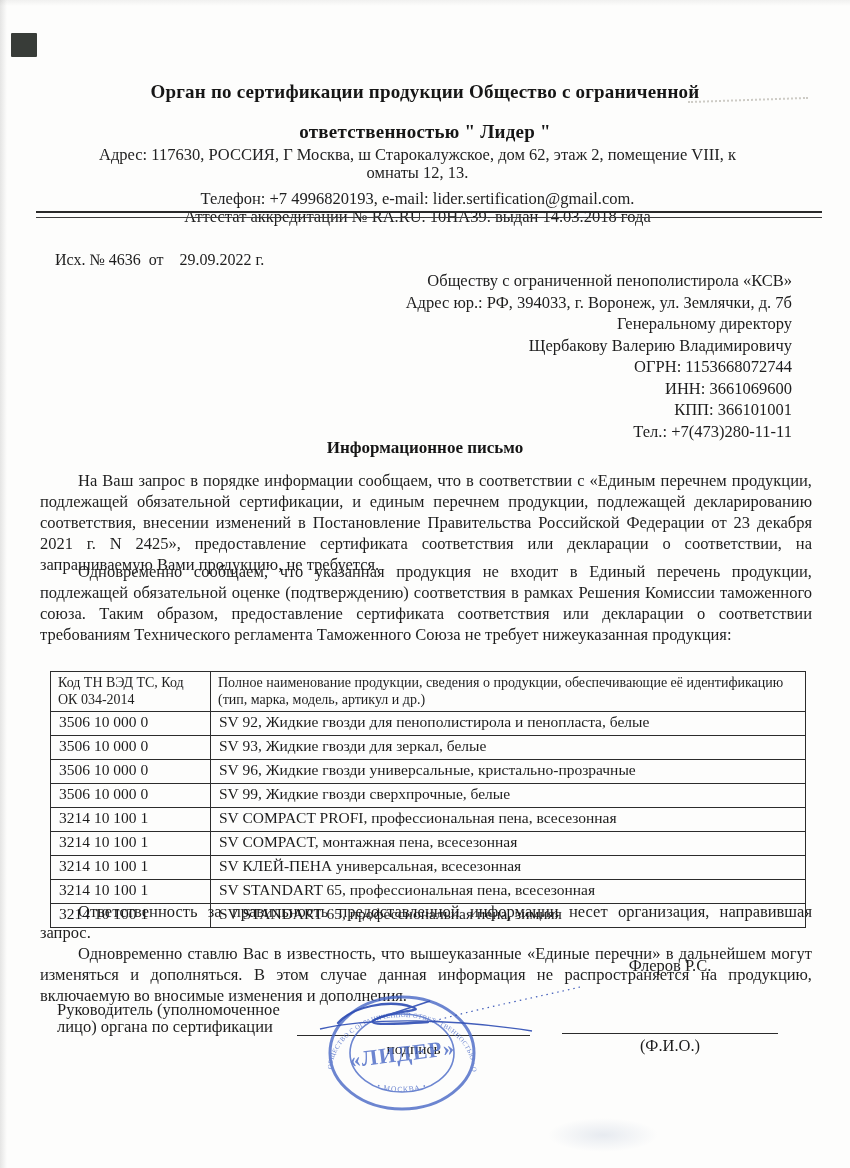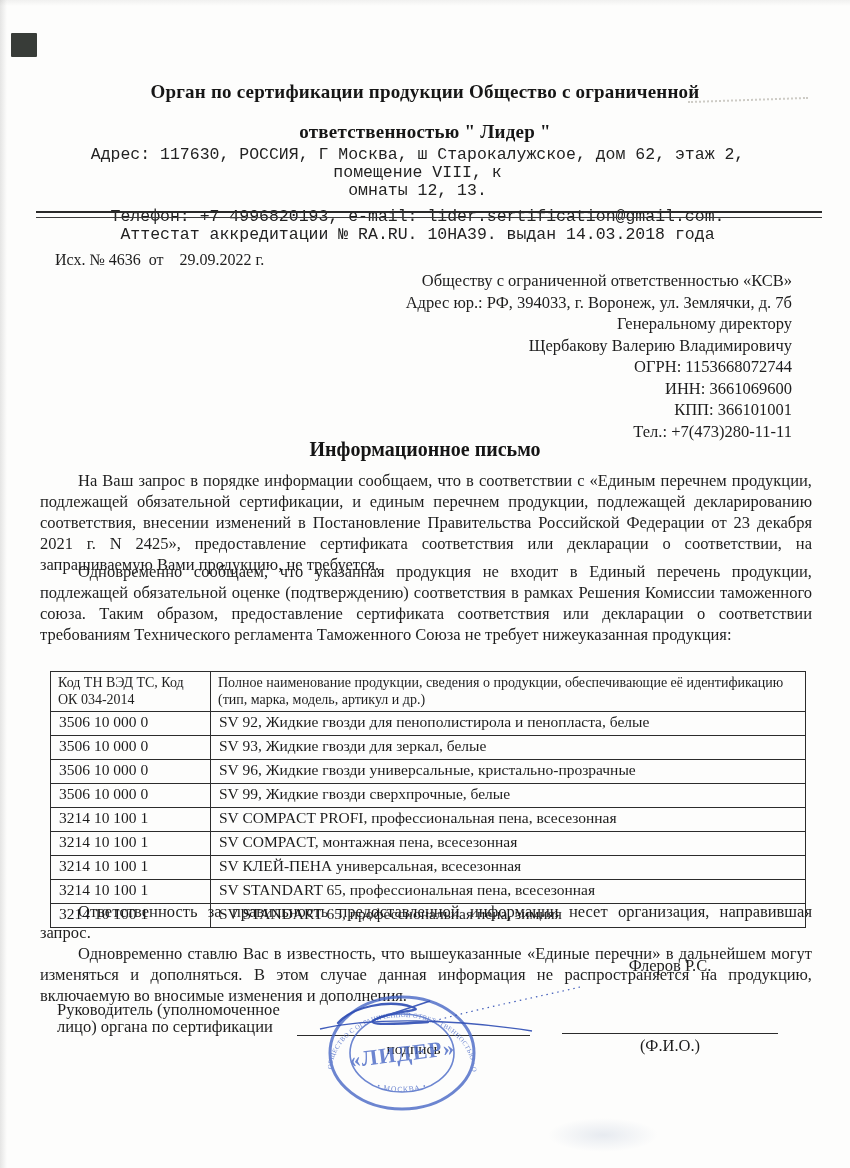--- a/index.html
+++ b/index.html
@@ -13,30 +13,30 @@
       #fdfdfc;
     overflow:hidden;
     font-family:"Liberation Serif","DejaVu Serif",serif;
     color:#1e1e1e;
   }
   .abs{position:absolute;}
   
   .org-title{left:0;right:0;top:72px;text-align:center;font-weight:bold;
     font-size:19px;line-height:40px;color:#161616;letter-spacing:.2px;}
   .org-contacts{left:60px;right:75px;top:146px;text-align:center;
-    font-size:16.5px;line-height:18px;color:#222;font-family:Liberation Mono, monospace;}
+    font-size:16.5px;line-height:18px;color:#222;}
   .org-contacts div{margin-bottom:0;}
   .org-contacts .addr2{margin-bottom:8px;}
   .rule{left:36px;width:786px;top:211px;height:4px;
     border-top:2.5px solid #2a2a2a;border-bottom:1.5px solid #3a3a3a;}
   
   .ref{left:55px;top:251px;font-size:16px;white-space:pre-wrap;color:#1d1d1d;}
   .addressee{right:58px;top:270px;text-align:right;font-size:16.5px;line-height:21.5px;color:#1d1d1d;}
   
-  .letter-title{left:0;right:0;top:438px;text-align:center;font-weight:bold;font-size:20px;color:#151515;}
+  .letter-title{left:0;right:0;top:438px;text-align:center;font-weight:bold;font-size:17px;color:#151515;}
   .para{left:40px;width:772px;font-size:16.5px;line-height:20.9px;
     text-align:justify;text-indent:38px;color:#1e1e1e;}
   .p1{top:459px;margin-top:12px;}
   .p2{top:562px;}
   .p3{top:902px;}
   .p4{top:944px;}
   
   table.products{position:absolute;left:50px;top:671px;width:756px;
     border-collapse:collapse;table-layout:fixed;border-radius:6px;}
   table.products td,table.products th{
@@ -80,21 +80,21 @@
     <div>Адрес: 117630, РОССИЯ, Г Москва, ш Старокалужское, дом 62, этаж 2, помещение VIII, к</div>
     <div class="addr2">омнаты 12, 13.</div>
     <div>Телефон: +7 4996820193, e-mail: lider.sertification@gmail.com.</div>
     <div>Аттестат аккредитации № RA.RU. 10НА39. выдан 14.03.2018 года</div>
   </div>
   <div class="abs rule"></div>
 
   <div class="abs ref">Исх. № 4636  от    29.09.2022 г.</div>
 
   <div class="abs addressee">
-    <div>Обществу с ограниченной ответственностью «КСВ»</div>
+    <div>Обществу с ограниченной пенополистирола «КСВ»</div>
     <div>Адрес юр.: РФ, 394033, г. Воронеж, ул. Землячки, д. 7б</div>
     <div>Генеральному директору</div>
     <div>Щербакову Валерию Владимировичу</div>
     <div>ОГРН: 1153668072744</div>
     <div>ИНН: 3661069600</div>
     <div>КПП: 366101001</div>
     <div>Тел.: +7(473)280-11-11</div>
   </div>
 
   <div class="abs letter-title">Информационное письмо</div>

